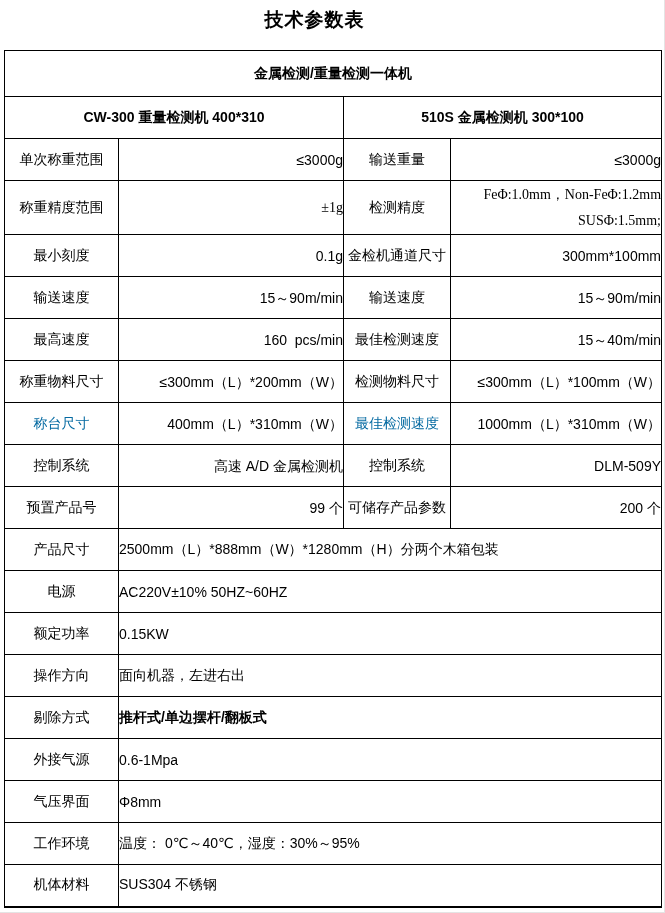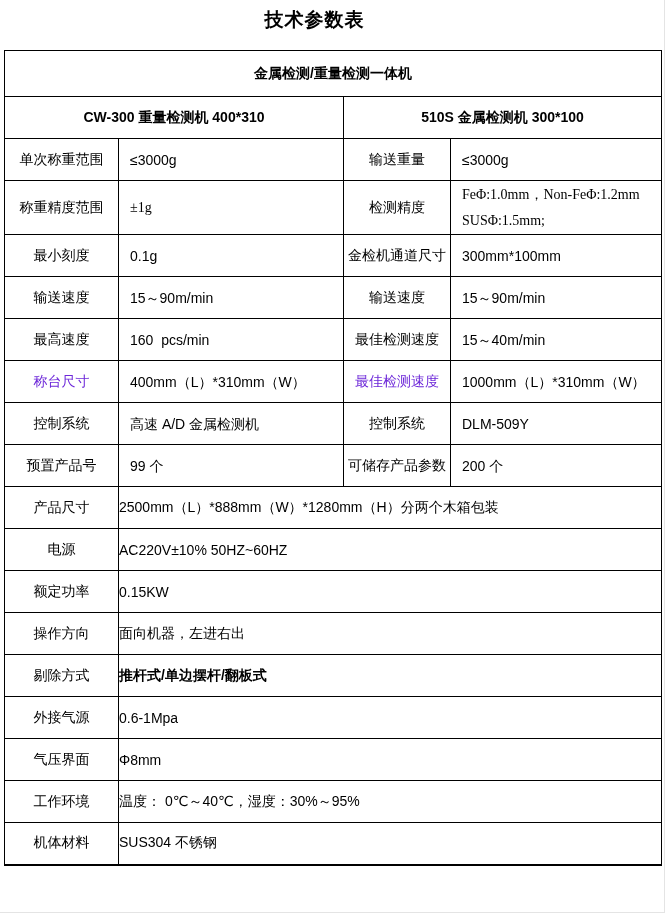--- a/index.html
+++ b/index.html
@@ -19,23 +19,23 @@
     border:1px solid #000;border-bottom:2px solid #000;
   }
   .spec th,.spec td{border:1px solid #000;padding:0;vertical-align:middle;overflow:hidden;}
   .spec thead tr.merged-row{height:46px;}
   .spec thead tr.machines-row{height:42px;}
   .spec thead th{font-weight:bold;text-align:center;font-size:14px;}
   .spec thead th.merged{transform:none;}
   .spec tbody tr{height:42px;}
   .spec tbody tr.tall{height:54px;font-family:Liberation Serif, serif;}
   td.lbl{text-align:center;}
-  td.val{text-align:left;padding-left:11px;white-space:pre-wrap;line-height:26px;margin-left:23px;}
+  td.val{text-align:right;padding-left:11px;white-space:pre-wrap;line-height:26px;margin-left:23px;}
   td.fullval{white-space:pre-wrap;}
-  td.red{color:#6d28d9;}
+  td.red{color:#0369a1;}
   td.bold{font-weight:bold;}
 </style>
 </head>
 <body>
 
 <h1 class="doc-title">技术参数表</h1>
 
 <table class="spec">
   <colgroup>
     <col style="width:114px">
@@ -76,20 +76,26 @@
         <td class="lbl">输送速度</td>
         <td class="val">15～90m/min</td>
         <td class="lbl">输送速度</td>
         <td class="val">15～90m/min</td>
       </tr>
       <tr>
         <td class="lbl">最高速度</td>
         <td class="val">160  pcs/min</td>
         <td class="lbl">最佳检测速度</td>
         <td class="val">15～40m/min</td>
+      </tr>
+      <tr>
+        <td class="lbl">称重物料尺寸</td>
+        <td class="val">≤300mm（L）*200mm（W）</td>
+        <td class="lbl">检测物料尺寸</td>
+        <td class="val">≤300mm（L）*100mm（W）</td>
       </tr>
       <tr>
         <td class="lbl red">称台尺寸</td>
         <td class="val">400mm（L）*310mm（W）</td>
         <td class="lbl red">最佳检测速度</td>
         <td class="val">1000mm（L）*310mm（W）</td>
       </tr>
       <tr>
         <td class="lbl">控制系统</td>
         <td class="val">高速 A/D 金属检测机</td>

